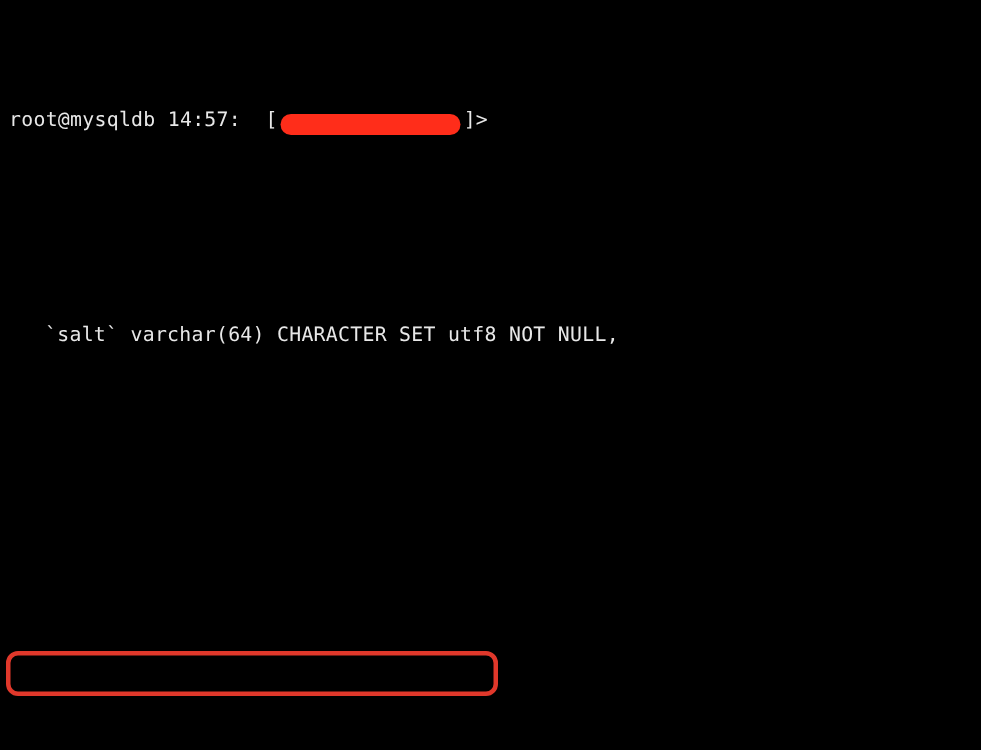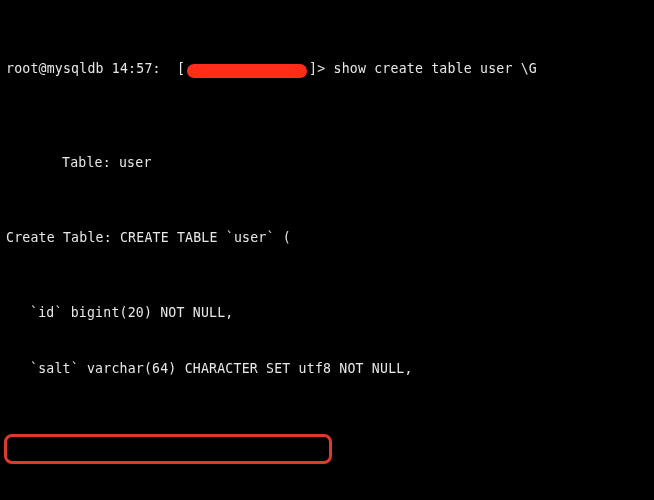--- a/index.html
+++ b/index.html
@@ -28,47 +28,43 @@
     margin: 0 2px -2px 2px;
   }
   .highlight-box {
     position: absolute;
     border: 3px solid #e0382b;
     border-radius: 8px;
     pointer-events: none;
   }
   .indent  { padding-left: 24px; display: inline-block; }
   .indent2 { padding-left: 56px; display: inline-block; }
-  .line { display: block; white-space: pre; }
+  .line { display: block; white-space: pre; margin-top: 12px; }
   .prompt-line { display: flex; align-items: center; }
   .prompt-line .seg { white-space: pre; }
 </style>
 </head>
 <body>
 
 <div class="terminal">
 
   <div class="line prompt-line">
     <span class="seg">root@mysqldb</span>
     <span class="seg"> </span>
     <span class="seg">14:57:</span>
     <span class="seg">  </span>
     <span class="seg">[</span>
     <span class="redact-top"></span>
     <span class="seg">]&gt;</span>
     <span class="seg"> </span>
-    <span class="seg">show create table user \G</span>
   </div>
 
 
-  <span class="line"><span class="indent2">Table:</span> <span>user</span></span>
 
-  <span class="line"><span>Create Table:</span> <span>CREATE TABLE `user` (</span></span>
 
-  <span class="line"><span class="indent">`id` bigint(20) NOT NULL,</span></span>
   <span class="line"><span class="indent">`salt` varchar(64) CHARACTER SET utf8 NOT NULL,</span></span>
   
   
   
   
   
   
   
   
   

